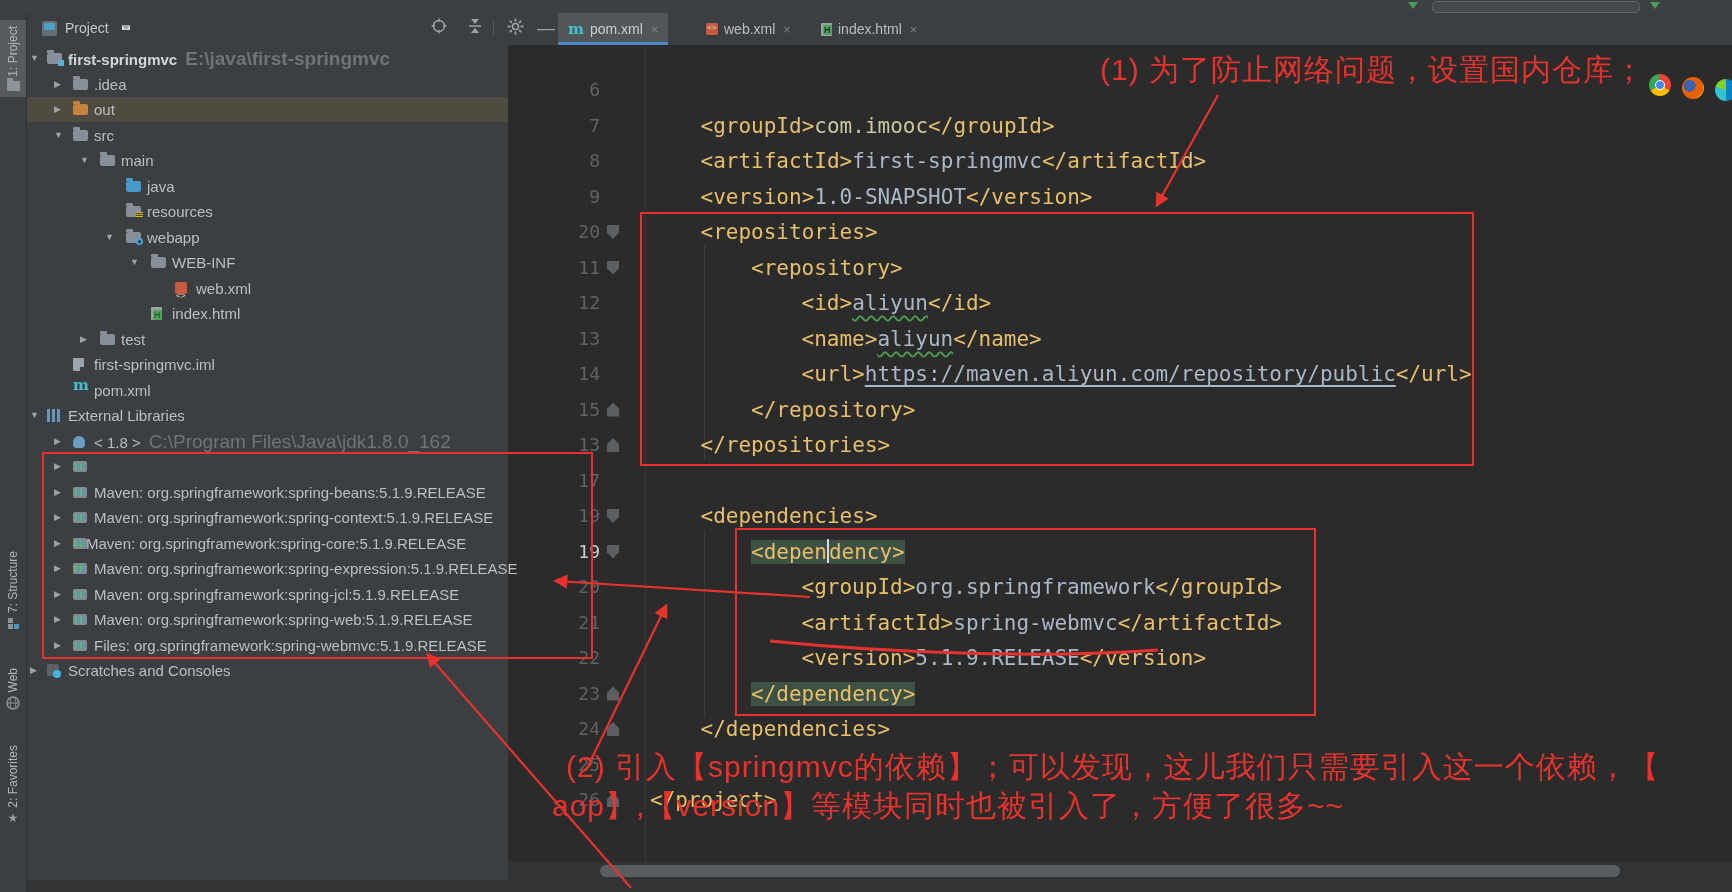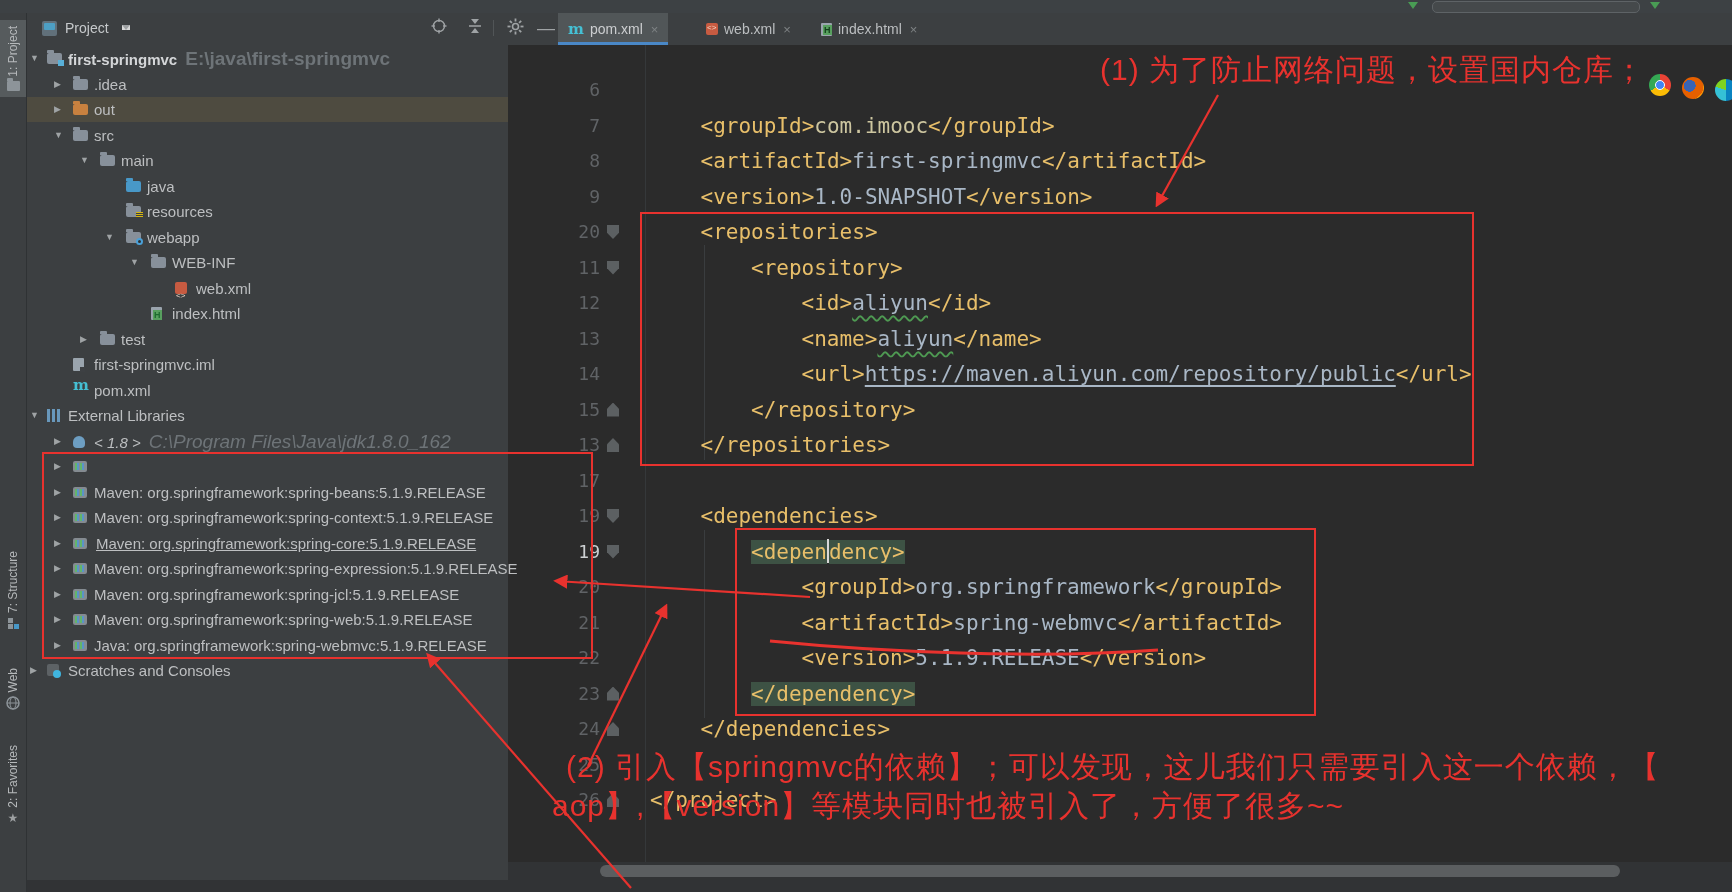--- a/index.html
+++ b/index.html
@@ -224,60 +224,60 @@
         <span class="lbl" style="left: 68px;">pom.xml</span>
       </div>
       <div class="trow" style="top: 358px;">
         <span class="arr" style="left: 4px;">▼</span>
         <span class="ti lib-stack" style="left: 21px;"></span>
         <span class="lbl" style="left: 42px;">External Libraries</span>
       </div>
       <div class="trow" style="top: 383.5px;">
         <span class="arr" style="left: 28px;">▶</span>
         <span class="ti jdk" style="left: 47px;"></span>
-        <span class="lbl" style="left: 68px; font-style: italic;">&lt; 1.8 &gt;<span class="path">C:\Program Files\Java\jdk1.8.0_162</span></span>
+        <span class="lbl" style="left: 68px;">&lt; 1.8 &gt;<span class="path">C:\Program Files\Java\jdk1.8.0_162</span></span>
       </div>
       <div class="trow" style="top: 409px;">
         <span class="arr" style="left: 28px;">▶</span>
         <span class="ti maven-lib" style="left: 47px;"></span>
       </div>
       <div class="trow" style="top: 434.5px;">
         <span class="arr" style="left: 28px;">▶</span>
         <span class="ti maven-lib" style="left: 47px;"></span>
         <span class="lbl" style="left: 68px;">Maven: org.springframework:spring-beans:5.1.9.RELEASE</span>
       </div>
       <div class="trow" style="top: 460px;">
         <span class="arr" style="left: 28px;">▶</span>
         <span class="ti maven-lib" style="left: 47px;"></span>
         <span class="lbl" style="left: 68px;">Maven: org.springframework:spring-context:5.1.9.RELEASE</span>
       </div>
       <div class="trow" style="top: 485.5px;">
         <span class="arr" style="left: 28px;">▶</span>
         <span class="ti maven-lib" style="left: 47px;"></span>
-        <span class="lbl" style="left: 70px; text-decoration: underline;">Maven: org.springframework:spring-core:5.1.9.RELEASE</span>
+        <span class="lbl" style="left: 60px;">Maven: org.springframework:spring-core:5.1.9.RELEASE</span>
       </div>
       <div class="trow" style="top: 511px;">
         <span class="arr" style="left: 28px;">▶</span>
         <span class="ti maven-lib" style="left: 47px;"></span>
         <span class="lbl" style="left: 68px;">Maven: org.springframework:spring-expression:5.1.9.RELEASE</span>
       </div>
       <div class="trow" style="top: 536.5px;">
         <span class="arr" style="left: 28px;">▶</span>
         <span class="ti maven-lib" style="left: 47px;"></span>
         <span class="lbl" style="left: 68px;">Maven: org.springframework:spring-jcl:5.1.9.RELEASE</span>
       </div>
       <div class="trow" style="top: 562px;">
         <span class="arr" style="left: 28px;">▶</span>
         <span class="ti maven-lib" style="left: 47px;"></span>
         <span class="lbl" style="left: 68px;">Maven: org.springframework:spring-web:5.1.9.RELEASE</span>
       </div>
       <div class="trow" style="top: 587.5px;">
         <span class="arr" style="left: 28px;">▶</span>
         <span class="ti maven-lib" style="left: 47px;"></span>
-        <span class="lbl" style="left: 68px;">Java: org.springframework:spring-webmvc:5.1.9.RELEASE</span>
+        <span class="lbl" style="left: 68px;">Files: org.springframework:spring-webmvc:5.1.9.RELEASE</span>
       </div>
       <div class="trow" style="top: 613px;">
         <span class="arr" style="left: 4px;">▶</span>
         <span class="ti scratch" style="left: 21px;"></span>
         <span class="lbl" style="left: 42px;">Scratches and Consoles</span>
       </div>
     </div>
 </div>
 
 <span class="hicon" style="left:505px;top:18px;position:absolute;z-index:7;">

